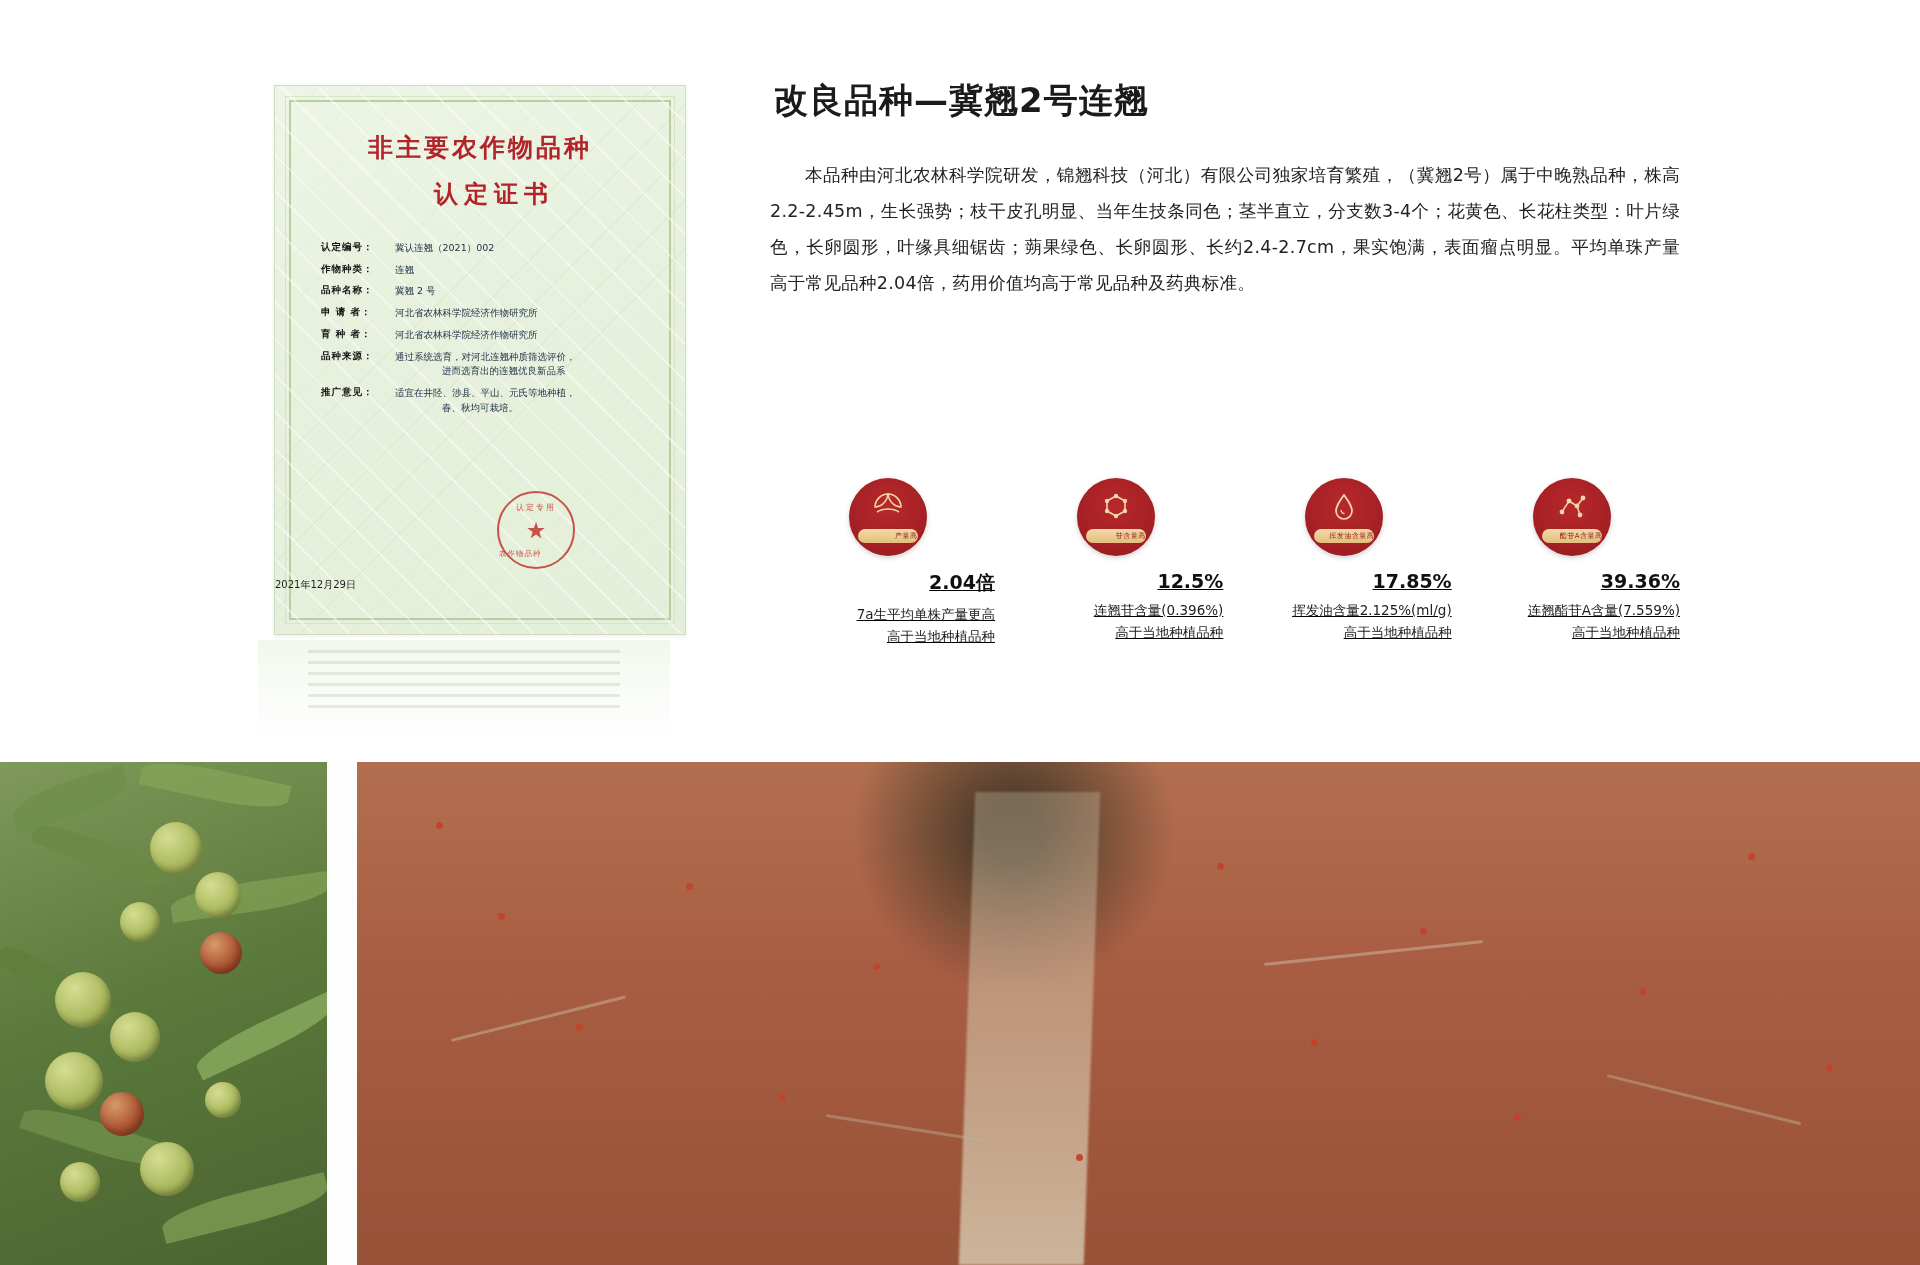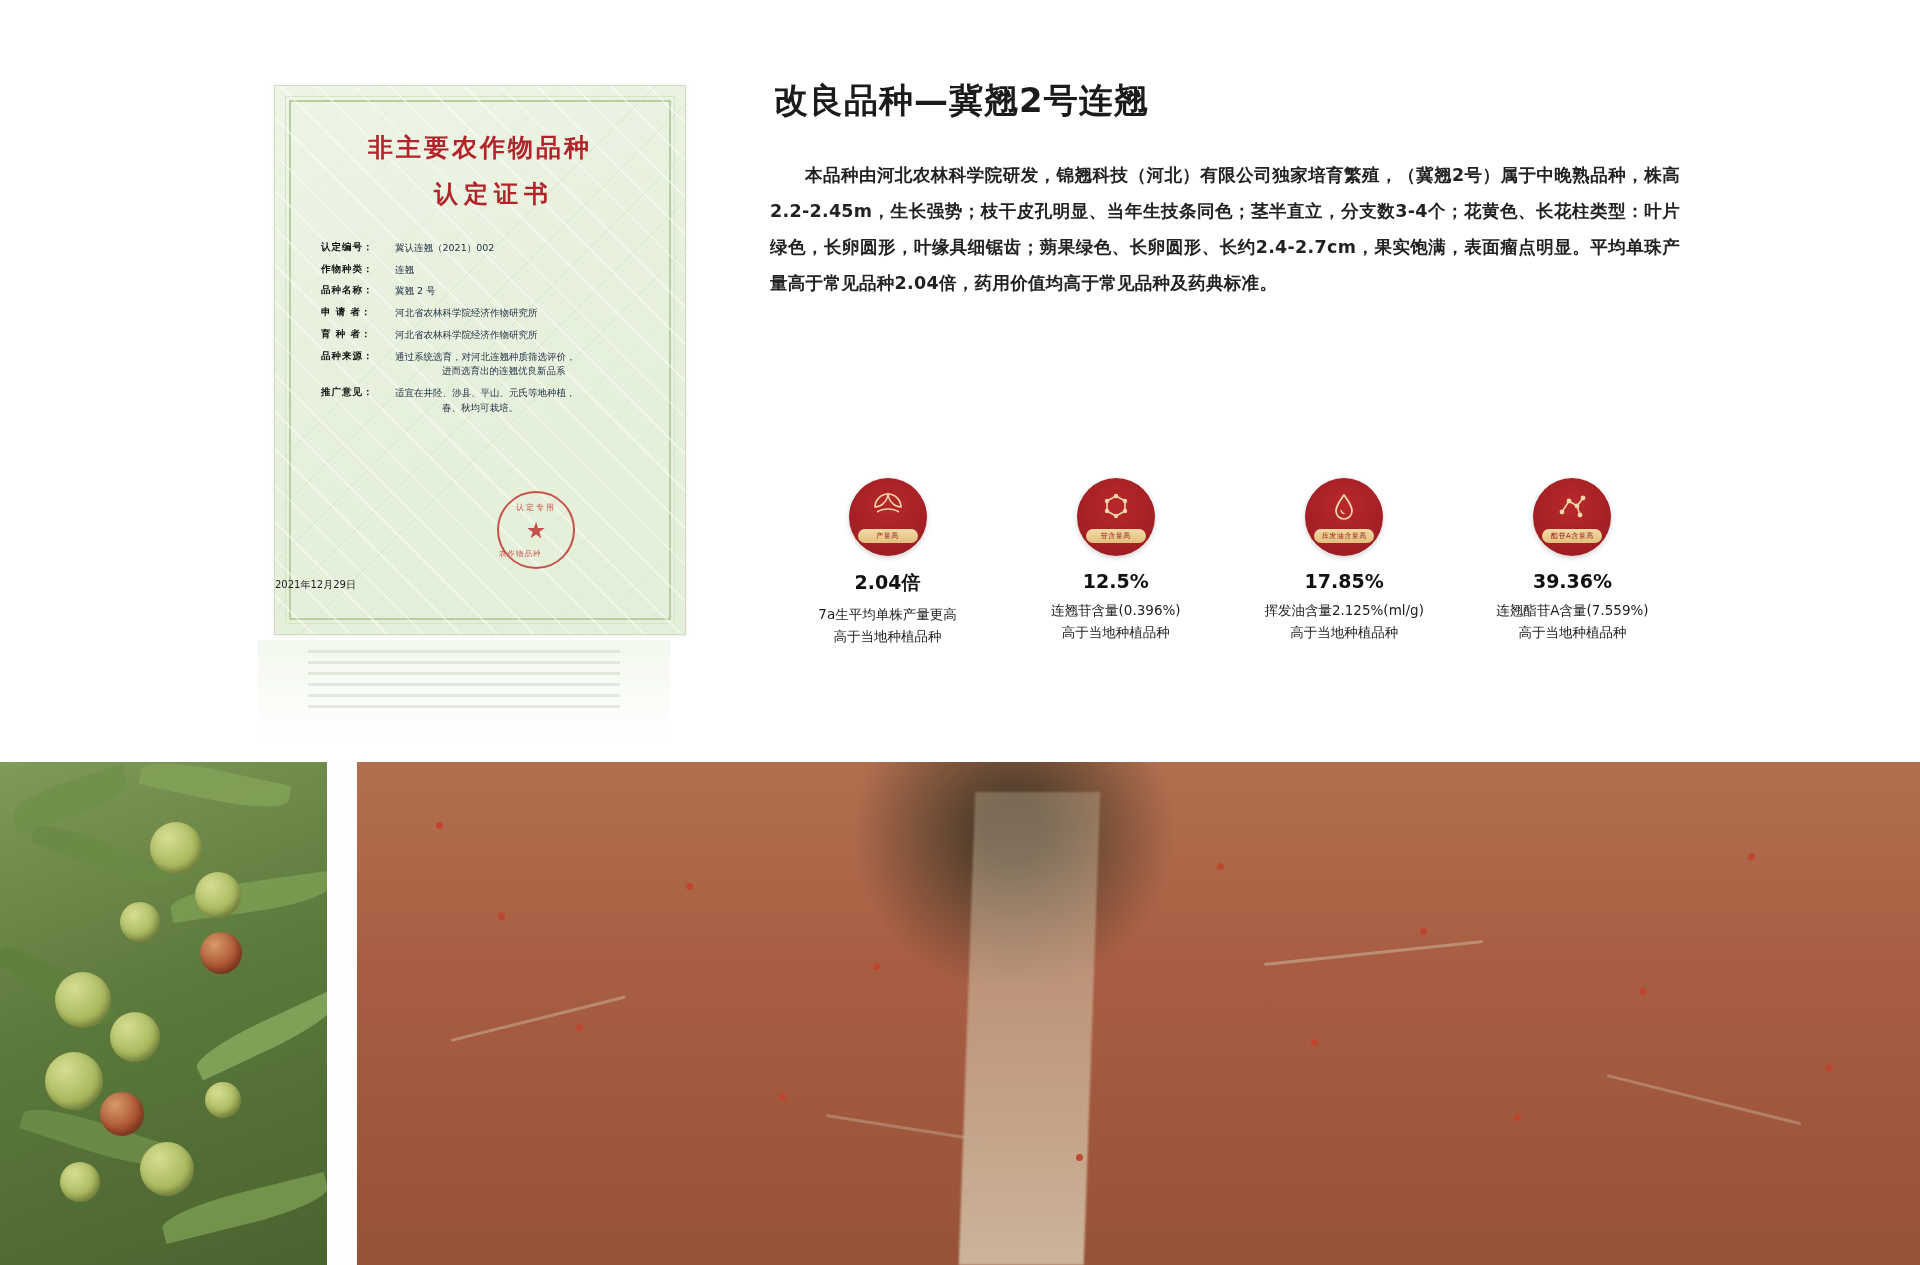--- a/index.html
+++ b/index.html
@@ -168,34 +168,34 @@
   }
   .para {
     font-family: "DejaVu Sans", sans-serif;
     font-size: 17.5px;
     line-height: 2.05;
     color: #222;
     text-align: justify;
     text-indent: 2em;
     margin: 0;
     letter-spacing: .3px;
-    font-weight: bold;
   }
 
   
   .stats {
     position: absolute;
     left: 780px; top: 478px;
     width: 900px;
     display: flex;
     justify-content: space-between;
   }
   .stat {
     width: 215px;
-    text-align: center;
+    text-align: right;
+    text-decoration: underline;
   }
   .badge {
     width: 78px; height: 78px;
     margin: 0 auto 14px auto;
     border-radius: 50%;
     background: radial-gradient(circle at 50% 35%, #b8282c 0%, #a11f23 70%, #8e1a1e 100%);
     position: relative;
     box-shadow: 0 2px 5px rgba(0,0,0,.18);
   }
   .badge .glyph {

